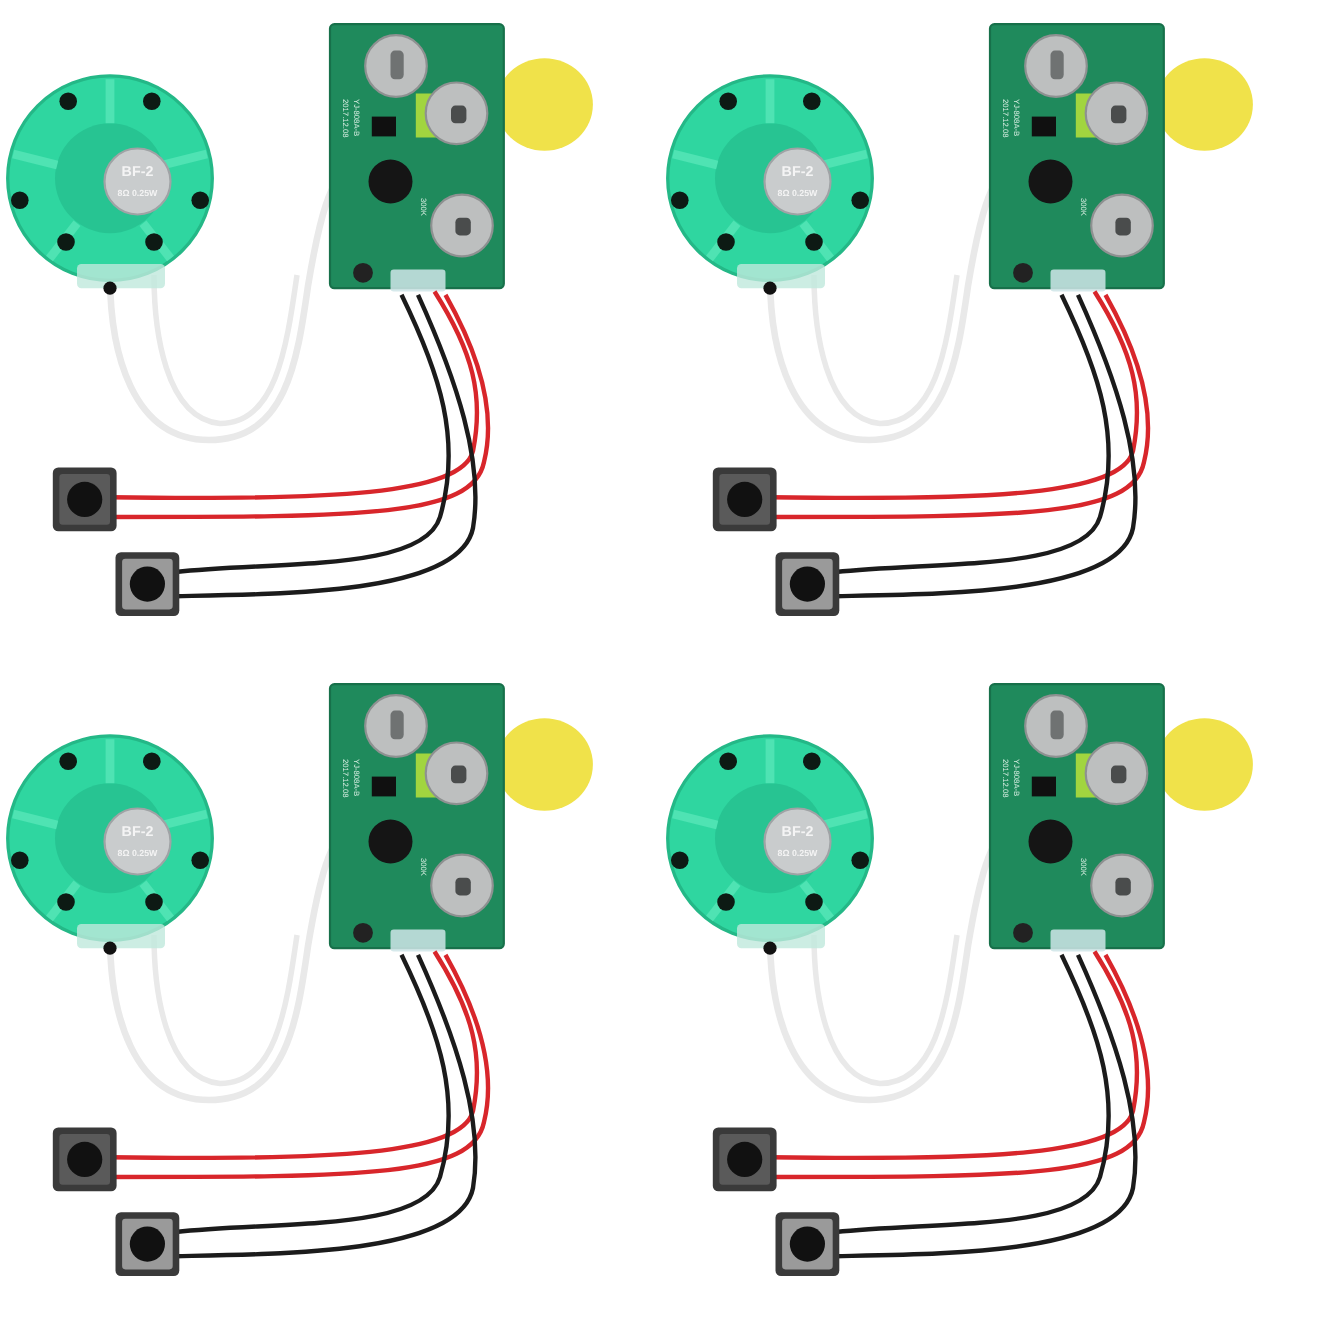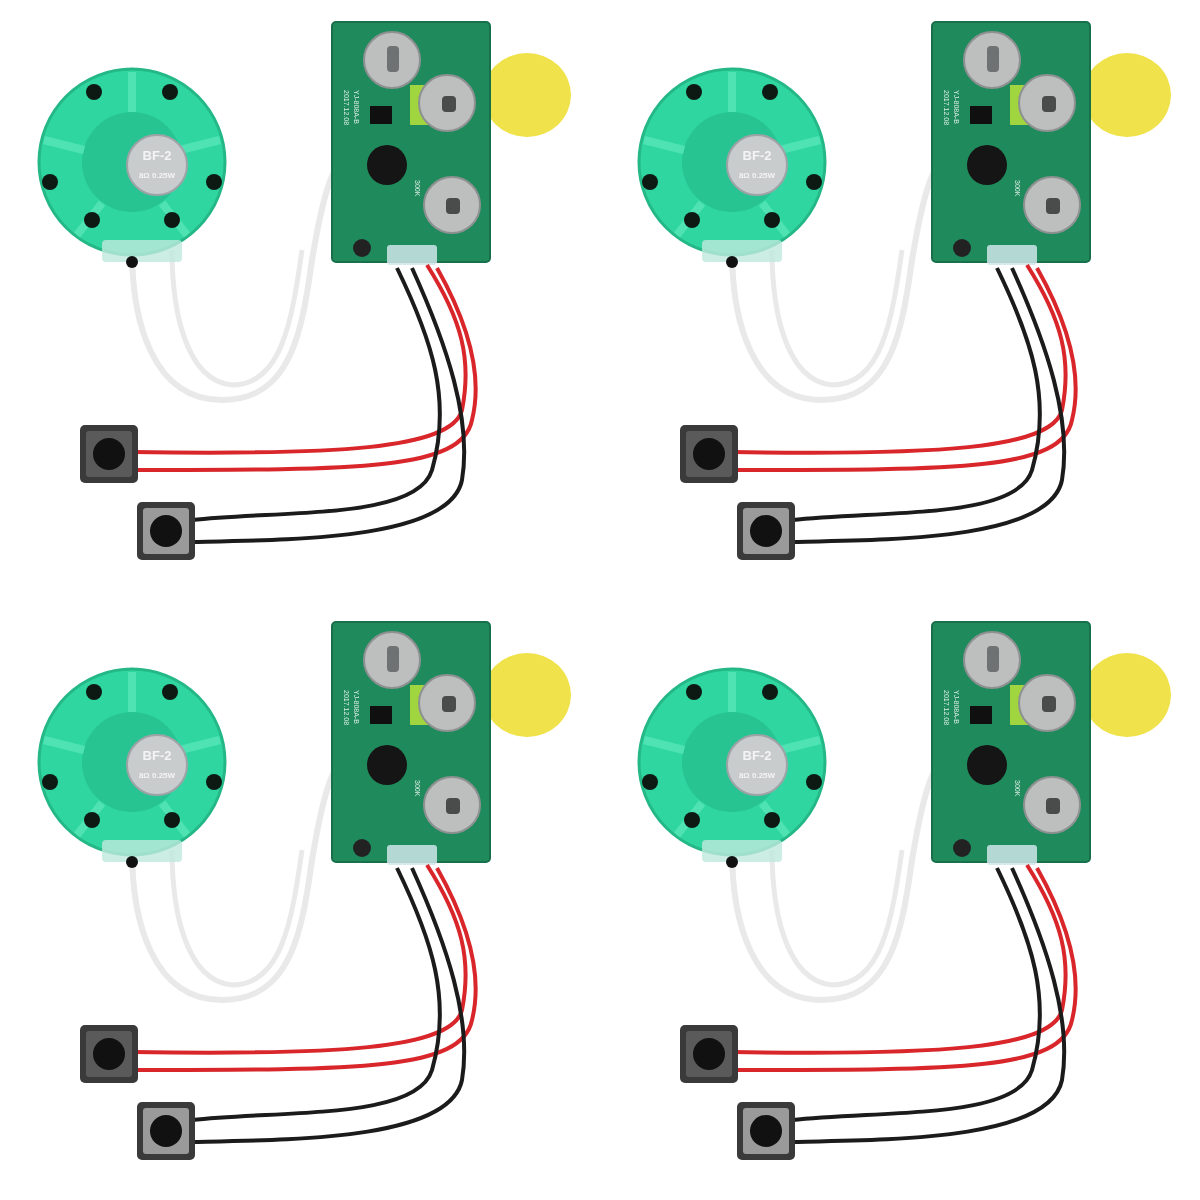--- a/index.html
+++ b/index.html
@@ -1,17 +1,17 @@
 <!DOCTYPE html>
 <html><head>
 <meta charset="utf-8">
 <style>
   html,body{margin:0;padding:0;background:#ffffff;}
   body{width:1200px;height:1200px;position:relative;overflow:hidden;font-family:"Liberation Sans",sans-serif;}
-  .grid{position:absolute;inset:0;display:grid;grid-template-columns:600px 600px;grid-template-rows:600px 600px;padding-left:32px;}
+  .grid{position:absolute;inset:0;display:grid;grid-template-columns:600px 600px;grid-template-rows:600px 600px;}
   .kit{position:relative;width:600px;height:600px;}
   .kit svg{position:absolute;left:0;top:0;}
   .spk-label{font-family:"Liberation Sans",sans-serif;font-weight:bold;fill:#f4f4f4;}
 </style>
 </head>
 <body>
 
 <div class="grid">
   <div class="kit">
   <svg width="600" height="600" viewBox="0 0 600 600">

